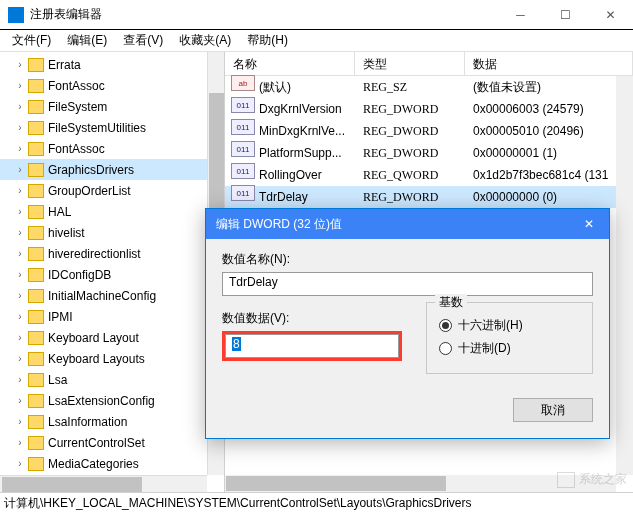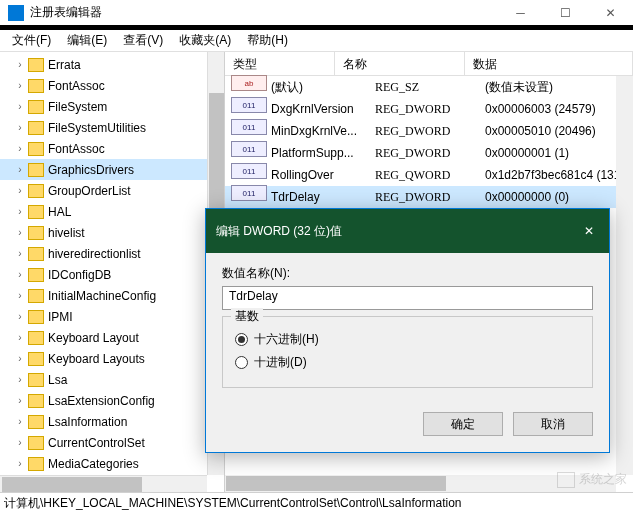--- a/index.html
+++ b/index.html
@@ -1,18 +1,18 @@
 <!DOCTYPE html>
 <html><head>
 <meta charset="utf-8">
 <style>
 * { box-sizing: border-box; margin: 0; padding: 0; font-family: "Microsoft YaHei", "Segoe UI", sans-serif; font-size: 12px; }
 body { width: 633px; height: 516px; background: #fff; overflow: hidden; position: relative; }
 
-.titlebar { height: 30px; background: #fff; display: flex; align-items: center; padding-left: 8px; border-bottom: 5px solid #000000; }
+.titlebar { height: 30px; background: #fff; display: flex; align-items: center; padding-left: 8px; border-bottom: 1px solid #000000; }
 .titlebar-icon { width: 16px; height: 16px; background: #0078d7; margin-right: 6px; display: inline-block; }
 .titlebar-text { flex: 1; }
 .winbtns { display: flex; }
 .winbtn { width: 45px; height: 30px; display: flex; align-items: center; justify-content: center; color: #555; }
 
 .menubar { height: 22px; display: flex; align-items: center; padding: 0 4px; border-bottom: 1px solid #e0e0e0; }
 .menuitem { padding: 2px 8px; }
 
 .content { display: flex; height: 440px; }
 .tree-pane { width: 225px; border-right: 1px solid #d0d0d0; overflow: hidden; position: relative; }
@@ -28,34 +28,34 @@
 .tree-scroll-thumb-h { background: #c2c2c2; height: 15px; margin: 1px; width: 140px; position: absolute; left: 1px; }
 
 .values-pane { flex: 1; position: relative; overflow: hidden; }
 .columns { display: flex; height: 24px; border-bottom: 1px solid #e0e0e0; }
 .col-header { padding: 4px 8px; border-right: 1px solid #e0e0e0; }
 .col-name { width: 130px; }
 .col-type { width: 110px; }
 .col-data { flex: 1; }
 .value-row { display: flex; height: 22px; align-items: center; }
 .value-row.selected { background: #cce8ff; }
-.val-icon { width: 36px; height: 16px; border: 1px solid #88a; margin: 0 4px 8px 6px; display: flex; align-items: center; justify-content: center; font-size: 8px; color: #226; background: #eef; }
+.val-icon { width: 24px; height: 16px; border: 1px solid #88a; margin: 0 4px 8px 6px; display: flex; align-items: center; justify-content: center; font-size: 8px; color: #226; background: #eef; }
 .val-icon.str { color: #a22; border-color: #a88; background: #fee; }
 .val-name { width: 104px; overflow: hidden; white-space: nowrap; text-overflow: ellipsis; }
 .val-type { width: 110px; font-family: Liberation Serif, serif; }
 .val-data { flex: 1; white-space: nowrap; overflow: hidden; }
 .values-scrollbar-v { position: absolute; right: 0; top: 24px; width: 17px; bottom: 17px; background: #f0f0f0; }
 .values-scrollbar-h { position: absolute; bottom: 0; left: 0; right: 17px; height: 17px; background: #f0f0f0; }
 .values-scroll-thumb-h { background: #c2c2c2; height: 15px; width: 220px; margin: 1px; }
 
 .statusbar { height: 22px; border-top: 1px solid #d0d0d0; display: flex; align-items: center; padding-left: 4px; white-space: nowrap; overflow: hidden; }
 
 
 .dialog { position: absolute; left: 205px; top: 208px; width: 405px; background: #f0f0f0; border: 1px solid #0078d7; box-shadow: 0 4px 20px rgba(0,0,0,.3); }
-.dlg-title { height: 44px; background: #14532d; color: #fff; display: flex; align-items: center; padding: 0 10px; }
+.dlg-title { height: 30px; background: #3b82f6; color: #fff; display: flex; align-items: center; padding: 0 10px; }
 .dlg-title-text { flex: 1; font-size: 12px; }
 .dlg-close { width: 40px; height: 30px; display: flex; align-items: center; justify-content: center; margin-right: -10px; }
 .dlg-body { padding: 12px 16px 16px; }
 .field-label { margin-bottom: 4px; }
 .text-input { width: 100%; height: 24px; border: 1px solid #999; background: #fff; padding: 2px 6px; margin-bottom: 14px; }
 .row2 { display: flex; gap: 24px; }
 .value-col { width: 180px; }
 .value-input-wrap { border: 3px solid #ff3b30; width: 180px; height: 30px; display: flex; }
 .value-input { flex: 1; border: 1px solid #999; background: #fff; padding: 2px 6px; }
 .value-input .sel { background: #0078d7; color: #fff; padding: 0 1px; }
@@ -203,22 +203,22 @@
     <div class="tree-scrollbar-v">
         <div class="tree-scroll-thumb-v"></div>
       </div>
     <div class="tree-scrollbar-h">
         <div class="tree-scroll-thumb-h"></div>
       </div>
   </div>
 
   <div class="values-pane">
     <div class="columns">
+      <div class="col-header col-name">名称</div>
       <div class="col-header col-type">类型</div>
-      <div class="col-header col-name">名称</div>
       <div class="col-header col-data">数据</div>
     </div>
     <div id="value-rows">
         <div class="value-row">
           <span class="val-icon str">ab</span>
           <span class="val-name">(默认)</span>
           <span class="val-type">REG_SZ</span>
           <span class="val-data">(数值未设置)</span>
         </div>
         <div class="value-row">
@@ -252,47 +252,52 @@
           <span class="val-data">0x00000000 (0)</span>
         </div>
       </div>
     <div class="values-scrollbar-v"></div>
     <div class="values-scrollbar-h">
         <div class="values-scroll-thumb-h"></div>
       </div>
   </div>
 </div>
 
-<div class="statusbar">计算机\HKEY_LOCAL_MACHINE\SYSTEM\CurrentControlSet\Control\LsaInformation</div>
+<div class="statusbar">计算机\HKEY_LOCAL_MACHINE\SYSTEM\CurrentControlSet\Layouts\GraphicsDrivers</div>
 
 <div class="watermark">
   <span class="wm-icon"></span>
   <span>系统之家</span>
 </div>
 
 <div class="dialog">
   <div class="dlg-title">
     <span class="dlg-title-text">编辑 DWORD (32 位)值</span>
     <div class="dlg-close">✕</div>
   </div>
   <div class="dlg-body">
     <div class="field-label">数值名称(N):</div>
     <div class="text-input">TdrDelay</div>
 
     <div class="row2">
+      <div class="value-col">
+        <div class="field-label">数值数据(V):</div>
+        <div class="value-input-wrap">
+          <div class="value-input"><span class="sel">8</span></div>
+        </div>
+      </div>
       <div class="radix-group">
         <div class="radix-legend">基数</div>
         <div class="radio-row">
           <span class="radio checked"></span>
           <span>十六进制(H)</span>
         </div>
         <div class="radio-row">
           <span class="radio"></span>
           <span>十进制(D)</span>
         </div>
       </div>
     </div>
   </div>
   <div class="dlg-buttons">
-    <div class="btn">确定</div>
     <div class="btn">取消</div>
   </div>
 </div>
 
 </body></html>

